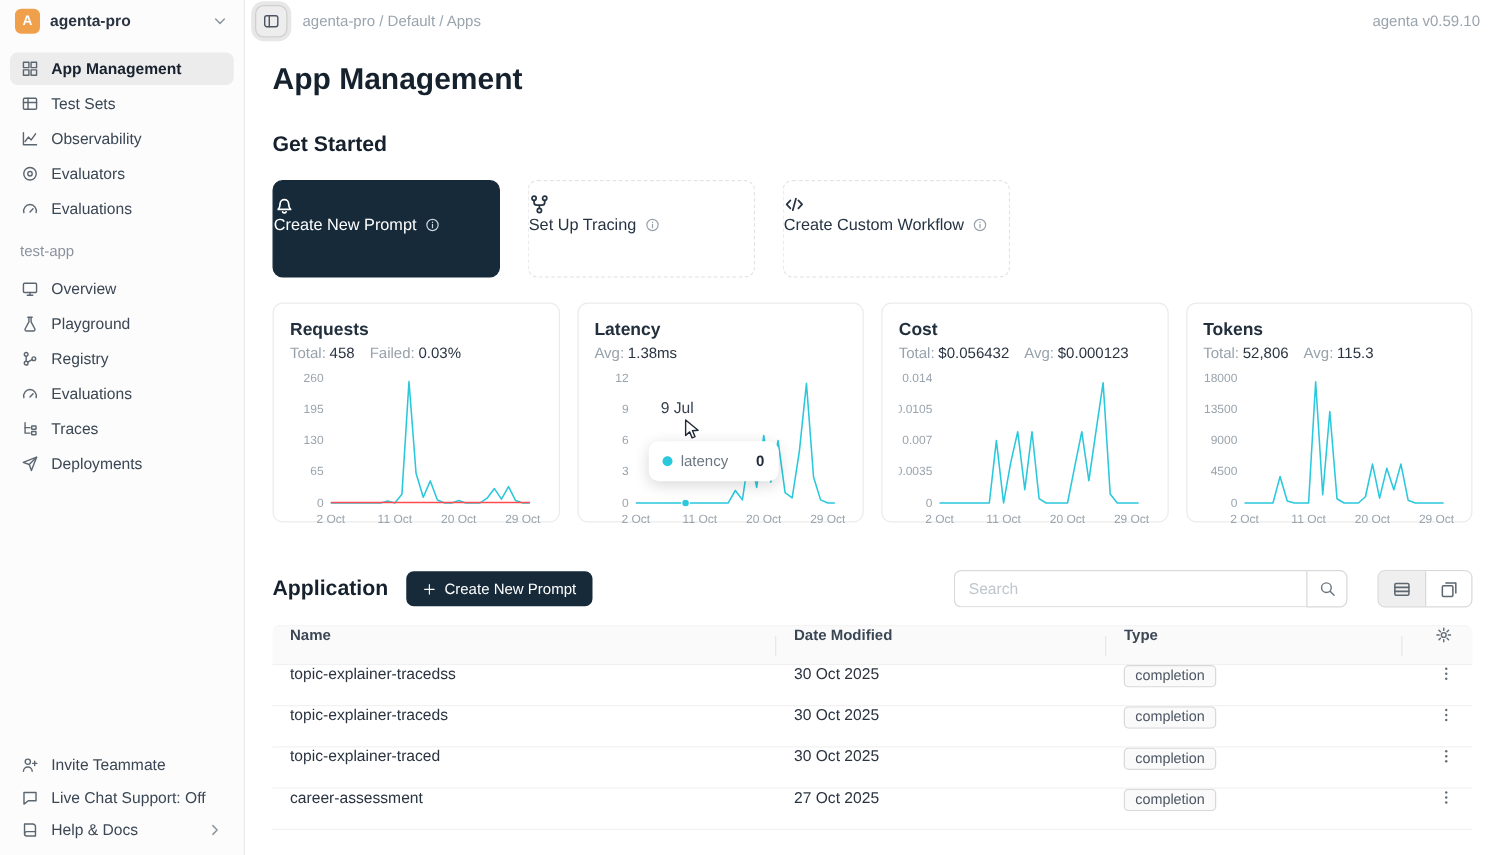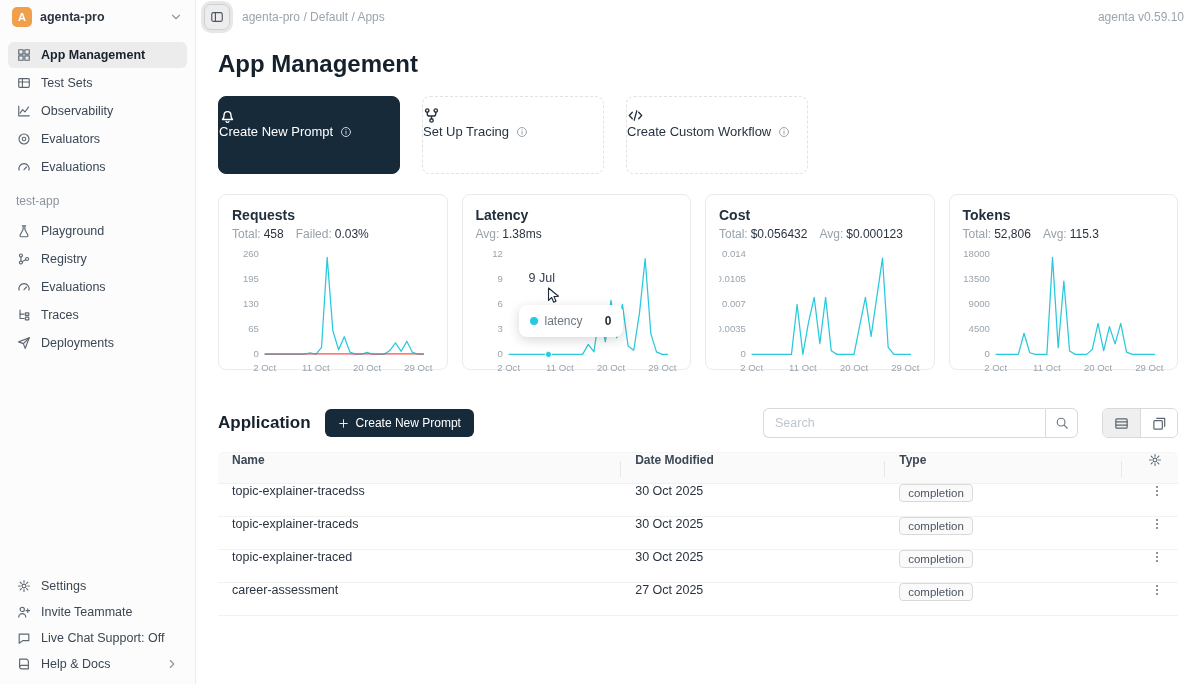--- a/index.html
+++ b/index.html
@@ -173,20 +173,29 @@
             </svg>
           </span>
           <span class="nav-label">Evaluations</span>
         </div>
       </nav>
     <div class="section-label">test-app</div>
     <nav class="nav" id="nav-app">
         <div class="nav-item">
           <span class="icon">
             <svg viewBox="0 0 16 16" width="14" height="14" fill="none" stroke="currentColor" stroke-width="1.3" stroke-linecap="round" stroke-linejoin="round">
+              <rect x="2" y="3" width="12" height="8.5" rx="1"></rect>
+              <path d="M5.5 14h5M8 11.5V14"></path>
+            </svg>
+          </span>
+          <span class="nav-label">Overview</span>
+        </div>
+        <div class="nav-item">
+          <span class="icon">
+            <svg viewBox="0 0 16 16" width="14" height="14" fill="none" stroke="currentColor" stroke-width="1.3" stroke-linecap="round" stroke-linejoin="round">
               <path d="M6 2h4M7 2.3v4L3.6 12.6A1.4 1.4 0 0 0 4.9 14.6h6.2a1.4 1.4 0 0 0 1.3-2L9 6.3v-4"></path>
             </svg>
           </span>
           <span class="nav-label">Playground</span>
         </div>
         <div class="nav-item">
           <span class="icon">
             <svg viewBox="0 0 16 16" width="14" height="14" fill="none" stroke="currentColor" stroke-width="1.3" stroke-linecap="round" stroke-linejoin="round">
               <circle cx="4.5" cy="4" r="1.7"></circle>
               <circle cx="4.5" cy="12" r="1.7"></circle>
@@ -220,29 +229,20 @@
           <span class="icon">
             <svg viewBox="0 0 16 16" width="14" height="14" fill="none" stroke="currentColor" stroke-width="1.3" stroke-linecap="round" stroke-linejoin="round">
               <path d="M14 2 7.3 8.7"></path>
               <path d="M14 2 9.3 14.2 7.3 8.7 1.8 6.7z"></path>
             </svg>
           </span>
           <span class="nav-label">Deployments</span>
         </div>
       </nav>
     <div class="sidebar-bottom" id="nav-bottom">
-        <div class="nav-item">
-          <span class="icon">
-            <svg viewBox="0 0 16 16" width="14" height="14" fill="none" stroke="currentColor" stroke-width="1.3" stroke-linecap="round" stroke-linejoin="round">
-              <circle cx="8" cy="8" r="2.2"></circle>
-              <path d="M8 1.8v2M8 12.2v2M1.8 8h2M12.2 8h2M3.6 3.6l1.4 1.4M11 11l1.4 1.4M12.4 3.6 11 5M5 11l-1.4 1.4"></path>
-            </svg>
-          </span>
-          <span class="nav-label">Settings</span>
-        </div>
         <div class="nav-item">
           <span class="icon">
             <svg viewBox="0 0 16 16" width="14" height="14" fill="none" stroke="currentColor" stroke-width="1.3" stroke-linecap="round" stroke-linejoin="round">
               <circle cx="6" cy="5" r="2.4"></circle>
               <path d="M2 13.8c0-2.2 1.8-4 4-4s4 1.8 4 4"></path>
               <path d="M12.3 4.5v4M10.3 6.5h4"></path>
             </svg>
           </span>
           <span class="nav-label">Invite Teammate</span>
         </div>
@@ -279,20 +279,21 @@
             <path d="M6.2 3v10"></path>
           </svg>
         </button>
       <div class="breadcrumb">agenta-pro / Default / Apps</div>
       <div class="version">agenta v0.59.10</div>
     </header>
 
     <main class="main">
       <h1 class="page-title">App Management</h1>
 
+      <h2 class="section-heading gs-heading">Get Started</h2>
       <div class="gs-cards" id="gs-cards">
           <div class="gs-card primary">
             <div class="gs-icon">
               <svg viewBox="0 0 16 16" width="14" height="14" fill="none" stroke="currentColor" stroke-width="1.3" stroke-linecap="round" stroke-linejoin="round">
                 <path d="M3.3 11.8h9.4c-1-1-1.5-2.2-1.5-4.2a3.2 3.2 0 0 0-6.4 0c0 2-.5 3.2-1.5 4.2z"></path>
                 <path d="M6.7 13.6a1.4 1.4 0 0 0 2.6 0"></path>
               </svg>
             </div>
             <div class="gs-label-row">
               <span class="gs-label">Create New Prompt</span>

